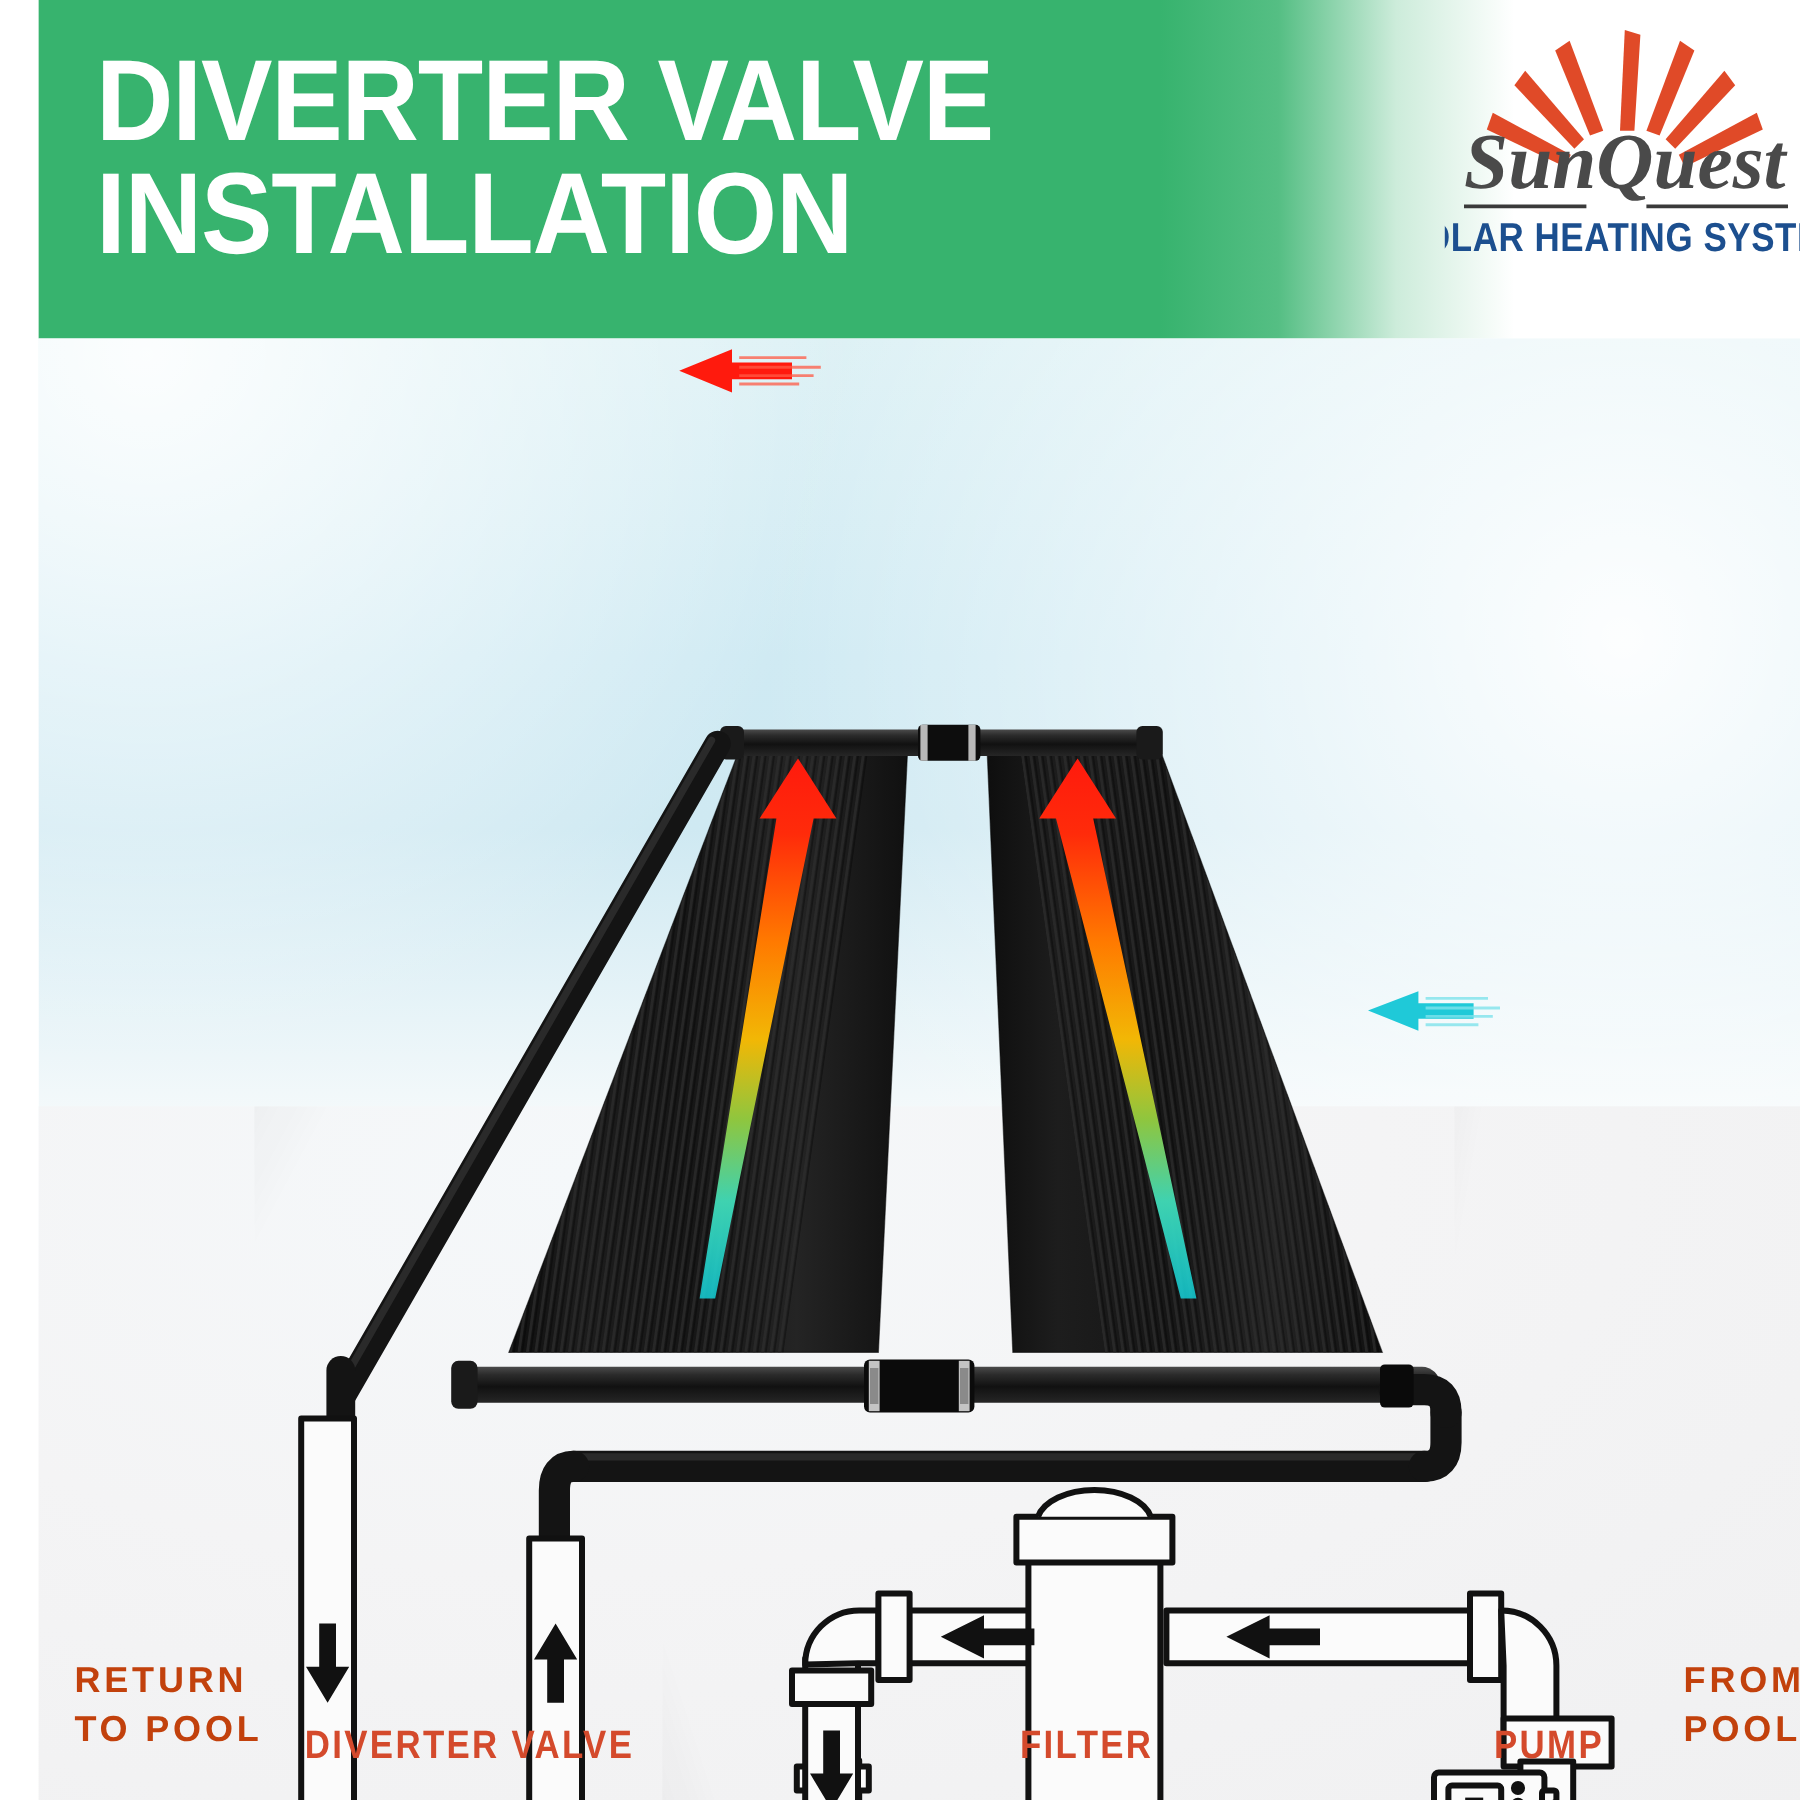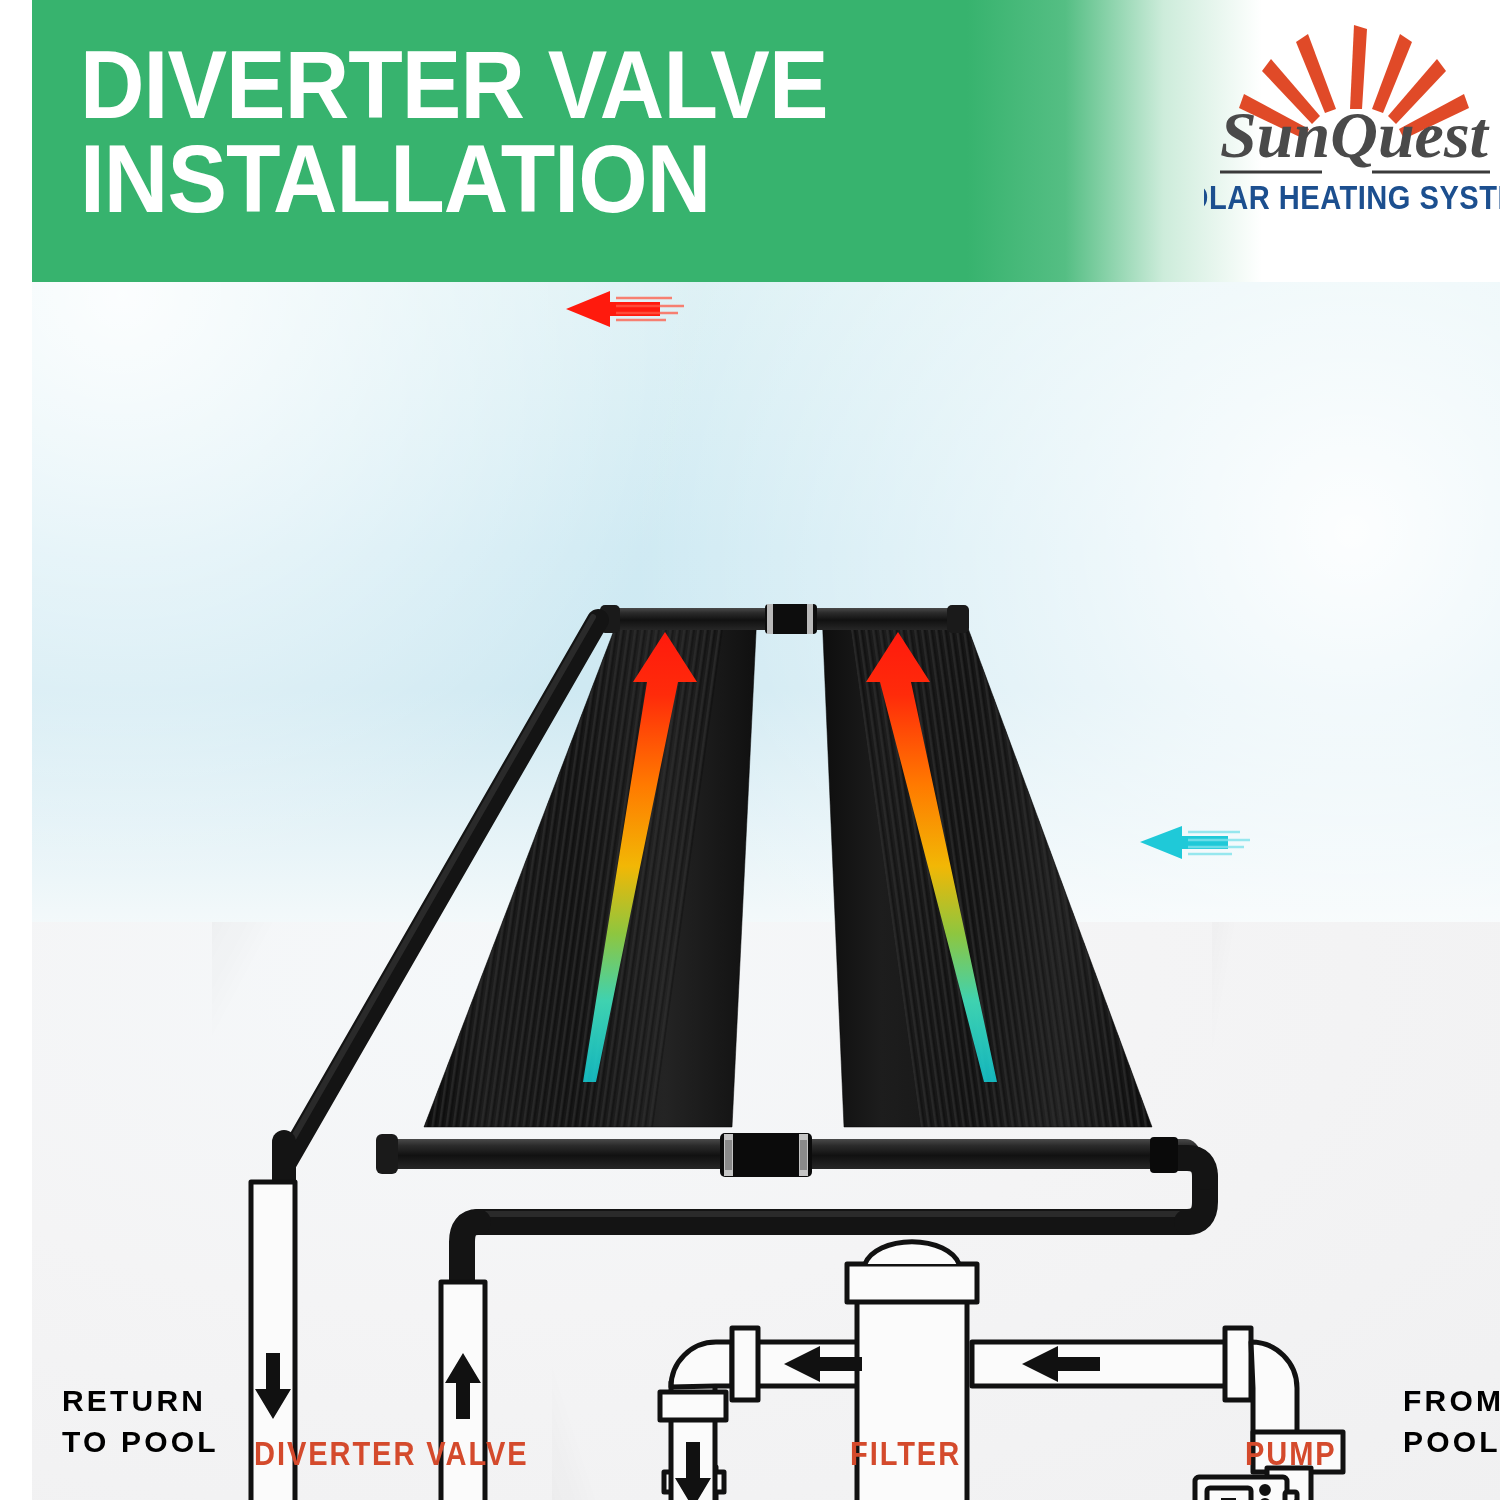--- a/index.html
+++ b/index.html
@@ -106,21 +106,21 @@
   }
 
   
   .side-label {
     position: absolute;
     font-family: "Liberation Sans", sans-serif;
     font-weight: 700;
     font-size: 30px;
     line-height: 1.38;
     letter-spacing: 3.2px;
-    color: #000000;
+    color: #c2410c;
     white-space: pre-line;
   }
   .label-return { left: 30px; top: 1098px; }
   .label-from   { left: 1371px; top: 1098px; }
 
   .bottom-label {
     position: absolute;
     font-family: "Liberation Sans", sans-serif;
     font-weight: 700;
     font-size: 33px;

